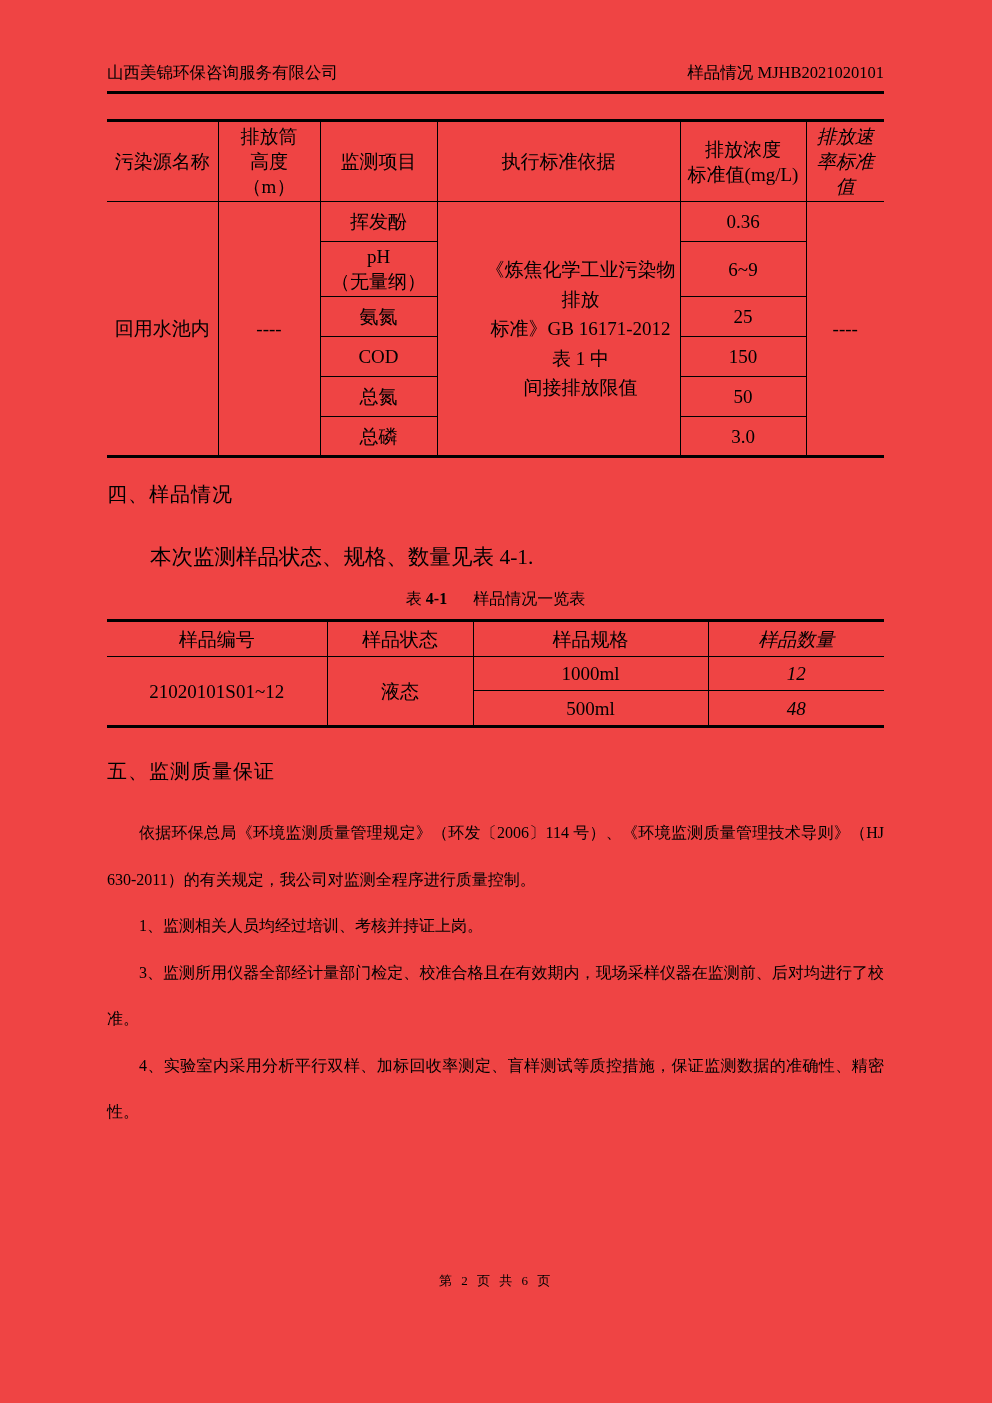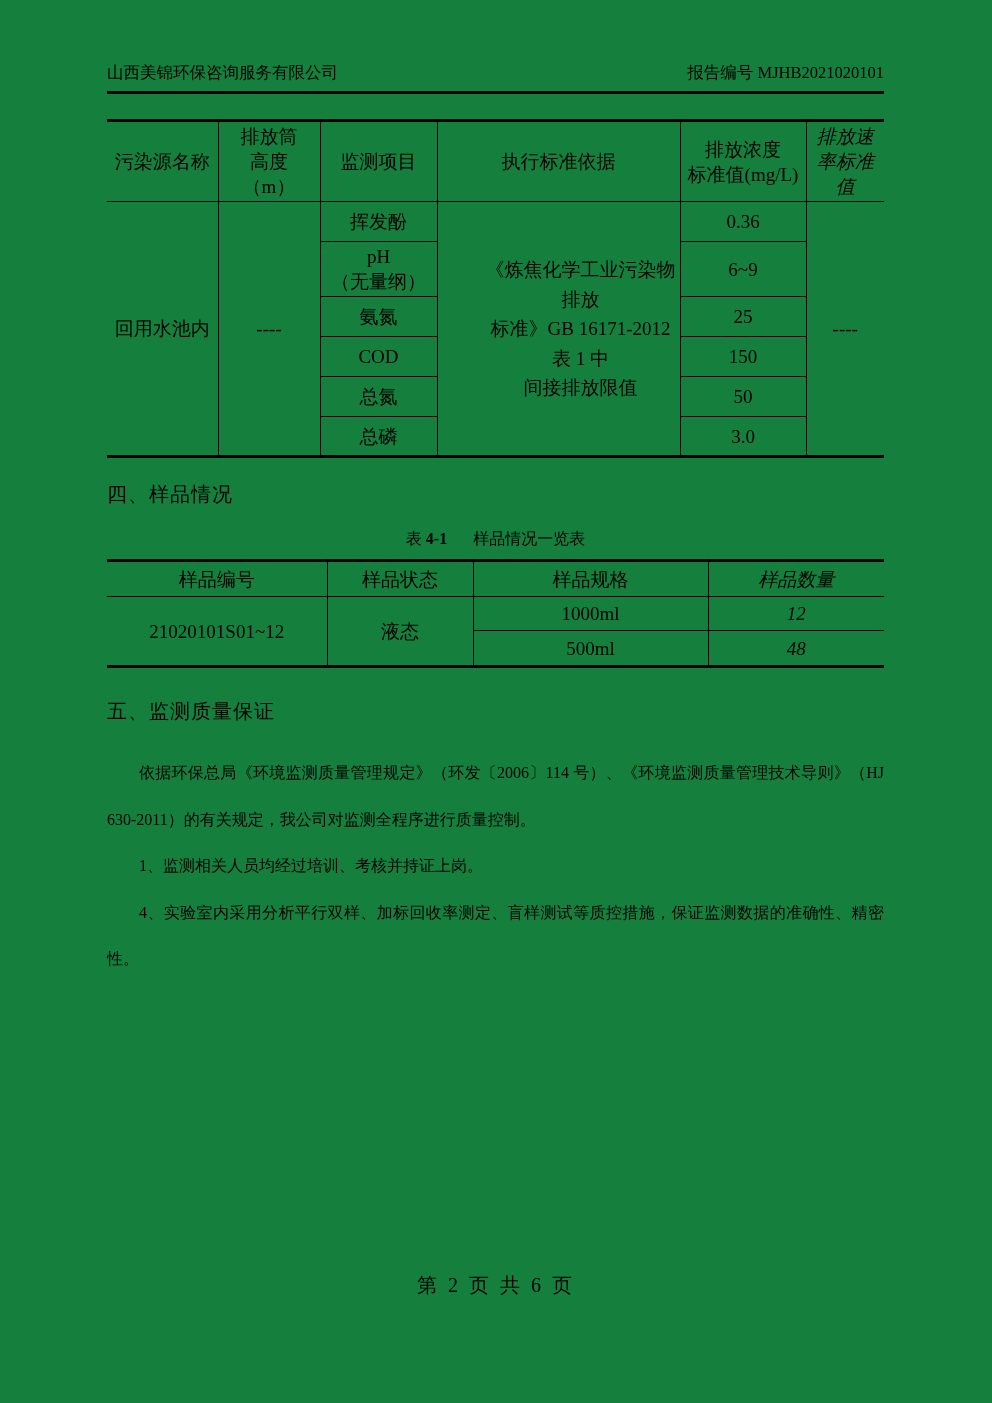--- a/index.html
+++ b/index.html
@@ -1,19 +1,19 @@
 <!DOCTYPE html>
 <html><head>
 <meta charset="utf-8">
 <style>
   html,body{margin:0;padding:0;background:#e8e8e8;}
   .page{
     position:relative;
     width:992px;height:1403px;
-    background:#15803d;
+    background:#ef4444;
     font-family:"Liberation Serif","DejaVu Serif",serif;
     color:#000;
     overflow:hidden;
     margin:0 auto;
   }
   .content{position:absolute;left:107px;top:0;width:777px;}
   
   .pg-header{
     padding-top:62px;padding-bottom:7px;
     border-bottom:3px solid #000;
@@ -60,32 +60,32 @@
   }
   .cap-num{font-weight:bold;margin-right:26px;margin-left:4px;}
   .body-text{margin-top:23px;}
   .body-text p{
     margin:0;font-size:16px;line-height:46.5px;
     text-align:justify;text-indent:2em;
     word-break:break-word;
   }
   .pg-footer{
     position:absolute;top:1272px;left:0;width:992px;
-    text-align:center;font-size:20px;letter-spacing:3px;
+    text-align:center;font-size:13px;letter-spacing:3px;
   }
 </style>
 </head>
 <body>
 
 <div class="page">
   <div class="content">
 
     <div class="pg-header">
       <span>山西美锦环保咨询服务有限公司</span>
-      <span>报告编号 MJHB2021020101</span>
+      <span>样品情况 MJHB2021020101</span>
     </div>
 
     <table class="t1">
       <colgroup>
         <col style="width:111px">
           <col style="width:102px">
           <col style="width:117px">
         <col style="width:243px">
           <col style="width:126px">
           <col style="width:78px">
@@ -133,20 +133,21 @@
       </tr>
       <tr class="r">
         <td>总磷</td>
         <td>3.0</td>
       </tr>
     </tbody>
       </table>
 
     <h2 class="sec-title sec4-title">四、样品情况</h2>
 
+    <p class="intro">本次监测样品状态、规格、数量见表 4-1.</p>
 
     <div class="tbl-caption">
       <span>表</span><span class="cap-num">4-1</span><span>样品情况一览表</span>
     </div>
 
     <table class="t2">
       <colgroup>
         <col style="width:220px">
           <col style="width:146px">
           <col style="width:235px">
@@ -170,20 +171,21 @@
         <td class="edge-r">48</td>
       </tr>
     </tbody>
       </table>
 
     <h2 class="sec-title sec5-title">五、监测质量保证</h2>
 
     <div class="body-text">
       <p>依据环保总局《环境监测质量管理规定》（环发〔2006〕114 号）、《环境监测质量管理技术导则》（HJ 630-2011）的有关规定，我公司对监测全程序进行质量控制。</p>
       <p>1、监测相关人员均经过培训、考核并持证上岗。</p>
+      <p>3、监测所用仪器全部经计量部门检定、校准合格且在有效期内，现场采样仪器在监测前、后对均进行了校准。</p>
       <p>4、实验室内采用分析平行双样、加标回收率测定、盲样测试等质控措施，保证监测数据的准确性、精密性。</p>
     </div>
 
   </div>
 
   <div class="pg-footer">
     <span>第 2 页 共 6 页</span>
   </div>
 </div>
 

